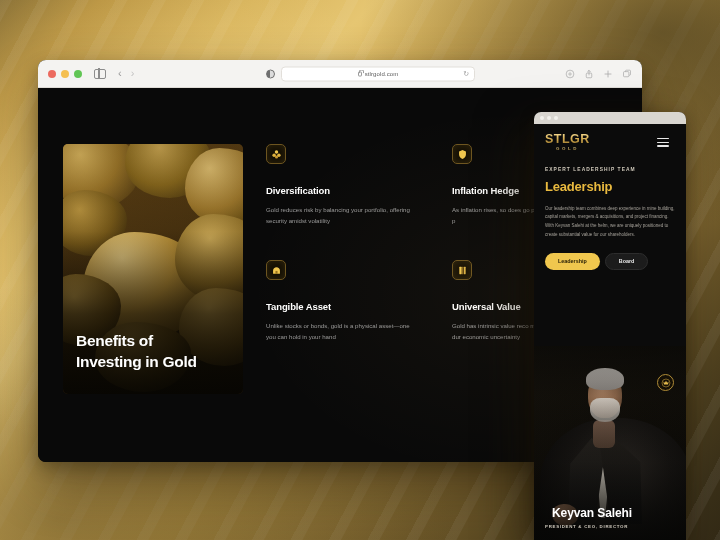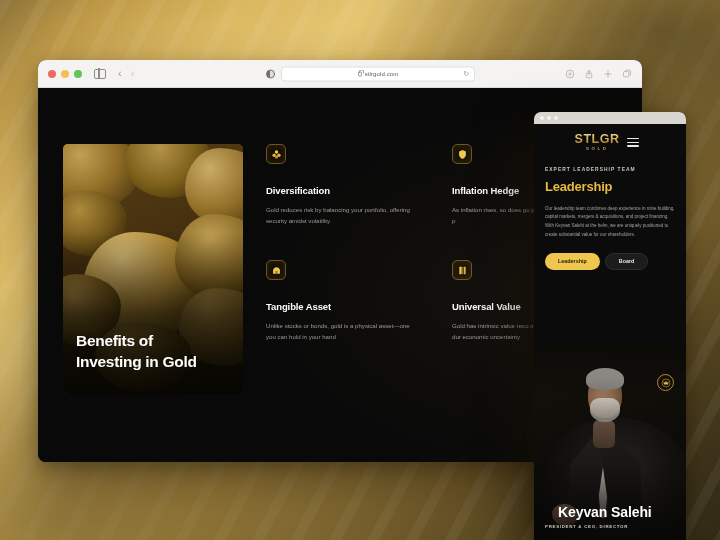--- a/index.html
+++ b/index.html
@@ -155,21 +155,21 @@
     background:#0b0b0b;
     box-shadow:-14px 14px 44px rgba(26,18,6,0.55), 0 4px 14px rgba(26,18,6,0.35);
   }
   .mchrome {
     height:12px; background:#d9d6d0; display:flex; align-items:center; padding:0 6px; gap:3px;
   }
   .mdot { width:4px; height:4px; border-radius:50%; background:#f3f1ec; }
   .mview { position:relative; height:416px; background:#0b0b0b; overflow:hidden; }
 
   .mtopbar {
-    display:flex; align-items:center; justify-content:center;
+    display:flex; align-items:center; justify-content:space-between;
     padding:9px 17px 0 11px;
     gap:8px;
   }
   .logo { display:flex; flex-direction:column; align-items:flex-start; }
   .logo-main {
     font-size:12.5px; font-weight:800; letter-spacing:0.5px; line-height:1;
     background:linear-gradient(180deg,#f6dd96 0%,#d6ad52 45%,#8f6e26 100%);
     -webkit-background-clip:text; background-clip:text; color:transparent;
     font-family:"Liberation Sans", sans-serif;
   }
@@ -203,22 +203,22 @@
 
   
   .portrait { position:absolute; left:0; right:0; top:222px; bottom:0; overflow:hidden; background:#0c0b09; }
   .pgrad { position:absolute; inset:0; }
   .badge {
     position:absolute; right:12px; top:28px; width:17px; height:17px; border-radius:50%;
     border:1px solid #b08c37; background:#140f05;
     display:flex; align-items:center; justify-content:center;
   }
   .mname {
-    position:absolute; left:24px; bottom:20px; color:#fff;
-    font-size:14px; font-weight:700; letter-spacing:-0.1px;
+    position:absolute; left:18px; bottom:20px; color:#fff;
+    font-size:12px; font-weight:700; letter-spacing:-0.1px;
   }
   .mrole {
     position:absolute; left:11px; bottom:11px; color:#cfc9bd;
     font-size:4.4px; letter-spacing:0.7px; font-weight:600;
   }
 </style>
 </head>
 <body>
 
 <div class="sheen"></div>

